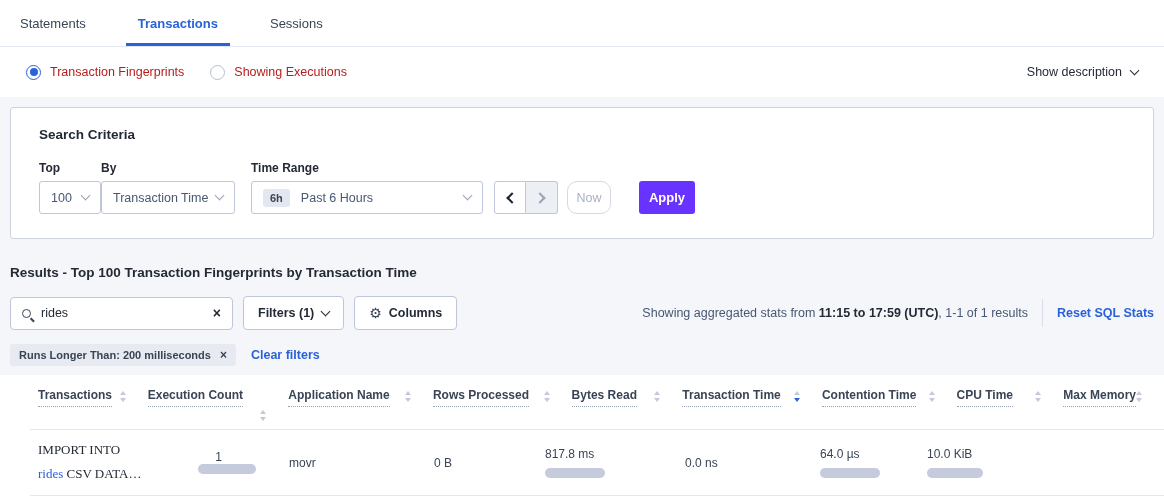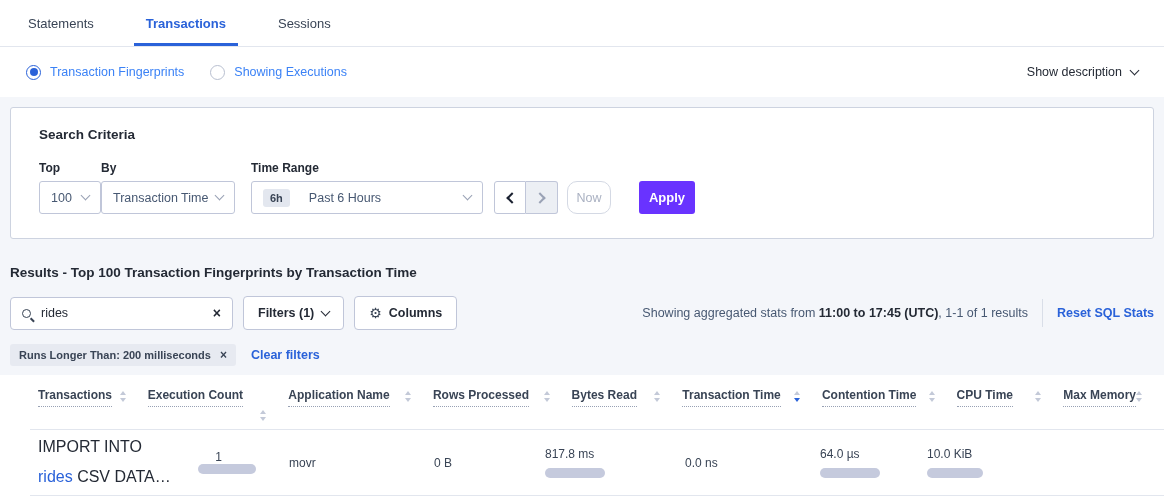--- a/index.html
+++ b/index.html
@@ -6,57 +6,57 @@
   html,body { width:1164px; height:501px; }
   body {
     font-family: "Liberation Sans", sans-serif;
     background: #f4f6fa;
     color: #475872;
     overflow: hidden;
     position: relative;
   }
   
   .tabbar { background:#fff; height:47px; display:flex; align-items:stretch;
-            padding-left:24px; border-bottom:1px solid #e2e6ee; }
+            padding-left:16px; border-bottom:1px solid #e2e6ee; }
   .tab { font-size:13px; color:#394455; display:flex; align-items:center;
          margin-right:44px; position:relative; cursor:pointer; padding:0 4px; }
   .tab.active { color: var(--link, #2a62d9); font-weight:bold; }
   .tab.active::after { content:""; position:absolute; left:-8px; right:-8px; bottom:0;
          height:3px; background: var(--link, #2a62d9); }
   
   .radiobar { background:#fff; height:50px; display:flex; align-items:center;
               padding:0 26px; margin-bottom:10px; }
   .radio-opt { display:flex; align-items:center; margin-right:26px; cursor:pointer; }
   .radio-circle { width:15px; height:15px; border-radius:50%; border:1px solid #b8bfd0;
                   background:#fff; position:relative; flex:0 0 auto; }
   .radio-circle.selected { border:1.5px solid var(--link, #2a62d9); }
   .radio-circle.selected::after { content:""; position:absolute; left:50%; top:50%;
                   width:8px; height:8px; margin:-4px 0 0 -4px; border-radius:50%;
                   background: var(--link, #2a62d9); }
-  .radio-label { font-size:12.5px; color:#3b82f6; margin-left:9px; }
+  .radio-label { font-size:12.5px; color:#b91c1c; margin-left:9px; }
   .show-desc { margin-left:auto; display:flex; align-items:center; font-size:12.5px;
                color:#242a35; cursor:pointer; }
   .chev { width:7px; height:7px; border-right:1.6px solid currentColor;
           border-bottom:1.6px solid currentColor; transform:rotate(45deg);
           display:inline-block; margin-top:-4px; }
   .show-desc .chev { margin-left:9px; color:#242a35; }
   
   .card { background:#fff; border:1px solid #cdd3e0; border-radius:3px;
           margin:0 10px; padding:19px 28px 24px; }
   .card-title { font-size:13.5px; font-weight:bold; color:#242a35; margin-bottom:19px; }
   .controls { display:flex; align-items:flex-end; }
   .ctl-group { display:flex; flex-direction:column; }
   .ctl-label { font-size:12px; font-weight:bold; color:#242a35; margin-bottom:6px; }
   .select { height:33px; border:1px solid #c0c6d9; border-radius:3px; background:#fff;
             display:flex; align-items:center; padding:0 11px; font-size:12.5px;
             color:#475872; cursor:pointer; }
   .select .chev { color:#98a1b4; margin-left:auto; }
   .sel-top { width:62px; }
   .sel-by  { width:134px; margin-right:16px; }
-  .sel-range { width:232px;gap:8px; }
+  .sel-range { width:232px; }
   .range-badge { background:#e3e7ef; border-radius:3px; padding:3px 7px;
                  font-size:11px; font-weight:bold; color:#394455; margin-right:11px; }
   .nav-btns { display:flex; margin-left:11px; }
   .nav-btn { width:32px; height:33px; border:1px solid #c0c6d9; background:#fff;
              display:flex; align-items:center; justify-content:center; cursor:pointer; }
   .nav-btn.prev { border-radius:3px 0 0 3px; }
   .nav-btn.next { border-radius:0 3px 3px 0; border-left:none; background:#eceff4; }
   .nav-btn .chev { width:8px; height:8px; border-width:2px; }
   .nav-btn.prev .chev { transform:rotate(135deg); color:#1a2130; margin:0 0 0 3px; }
   .nav-btn.next .chev { transform:rotate(-45deg); color:#9aa2b5; margin:0 3px 0 0; }
@@ -114,21 +114,21 @@
   .col-txn  { width:110px; }
   .col-exec { width:141px;flex-direction:column; }
   .col-app  { width:145px; }
   .col-rows { width:139px; }
   .col-bytes{ width:111px; }
   .col-tt   { width:140px; }
   .col-ct   { width:135px; }
   .col-cpu  { width:107px; }
   .col-mem  { flex:1; }
   .cell-val { font-size:12px; color:#394455; }
-  .sql { font-family:Liberation Sans, sans-serif; font-size:16px; color:#242a35;
+  .sql { font-family:Liberation Serif, serif; font-size:13px; color:#242a35;
          line-height:1.85; cursor:pointer; white-space:nowrap; }
   .sql .hit { color: var(--link, #2a62d9); }
   .bar { background:#c5cadd; border-radius:5px; height:10px; }
   .bar-inline { width:58px; margin-left:16px; display:inline-block; vertical-align:middle; }
   .bar-below { width:60px; margin-top:7px; }
   .exec-cell { display:flex; align-items:center; }
 </style>
 </head>
 <body>
 
@@ -200,21 +200,21 @@
     <span class="clear-x">×</span>
   </div>
   <div class="tool-btn">
     <span>Filters (1)</span>
     <span class="chev"></span>
   </div>
   <div class="tool-btn">
     <span class="gear">⚙</span>
     <span>Columns</span>
   </div>
-  <div class="stats"><span>Showing aggregated stats from </span><b>11:00 to 17:45 (UTC)</b><span>, 1-1 of 1 results</span></div>
+  <div class="stats"><span>Showing aggregated stats from </span><b>11:15 to 17:59 (UTC)</b><span>, 1-1 of 1 results</span></div>
   <div class="vdivider"></div>
   <span class="link">Reset SQL Stats</span>
 </div>
 
 <div class="chiprow">
   <div class="chip">
     <span>Runs Longer Than: 200 milliseconds</span>
     <span class="chip-x">×</span>
   </div>
   <span class="link clear-filters">Clear filters</span>

